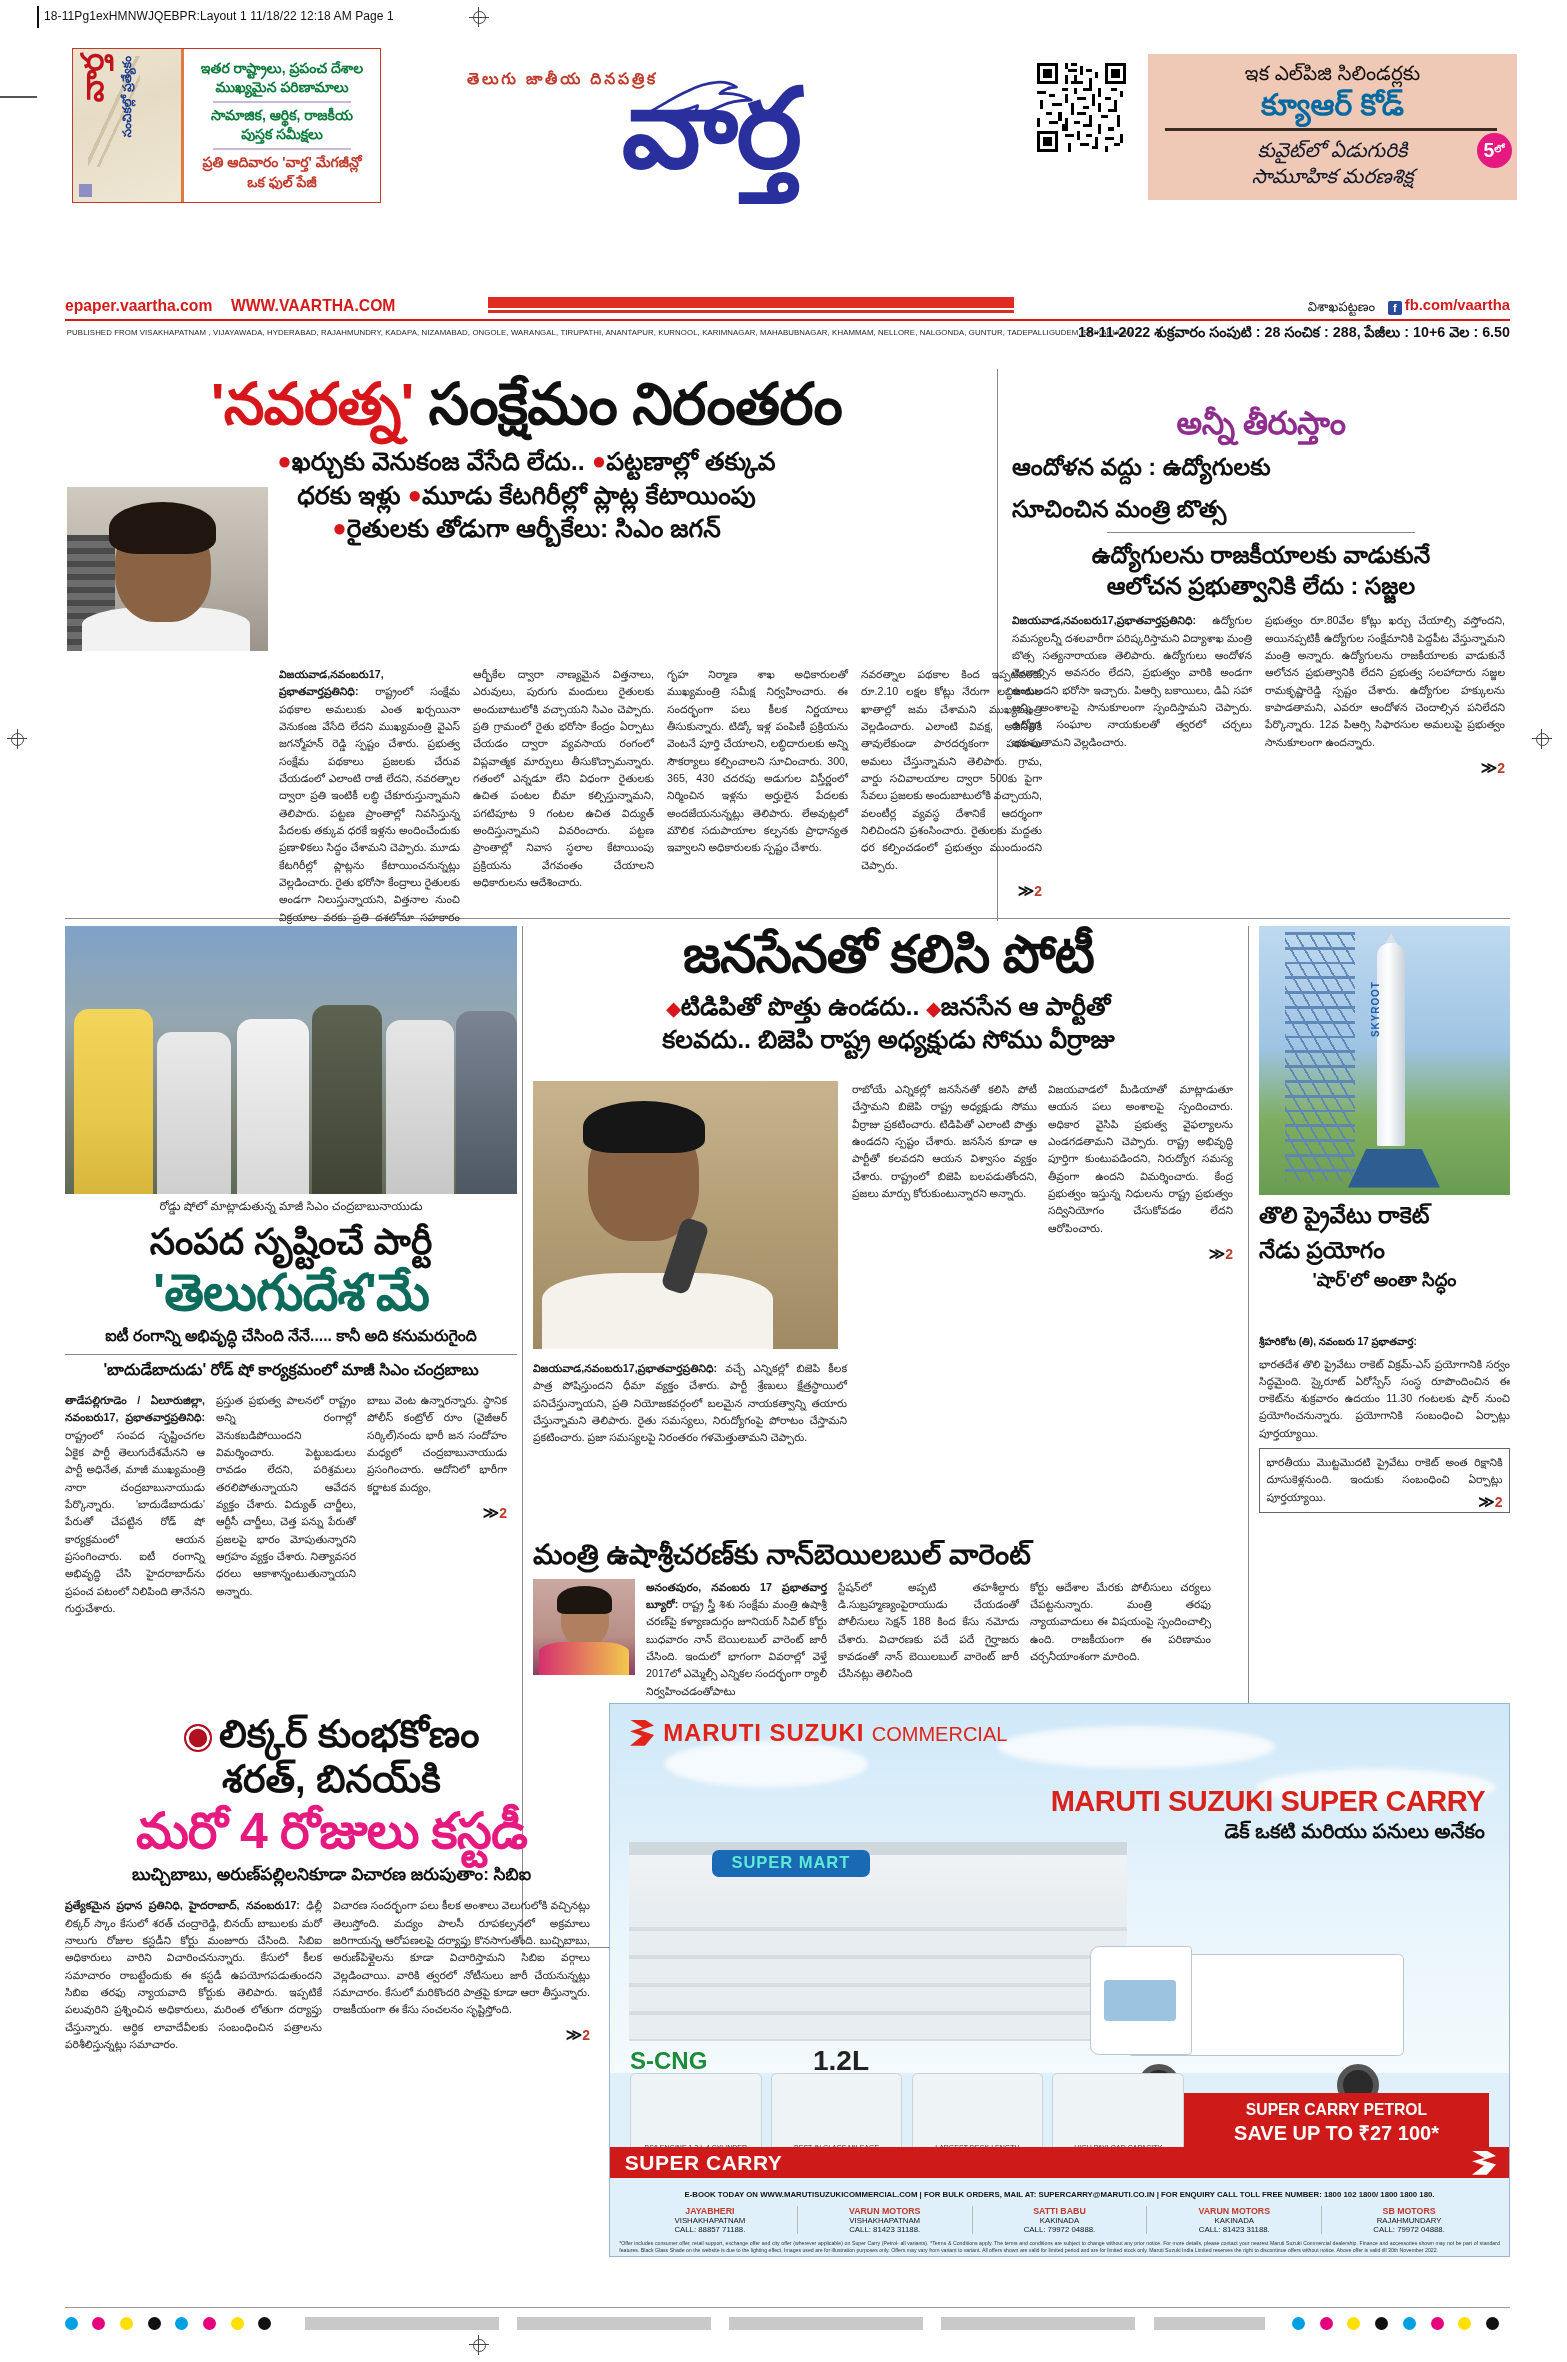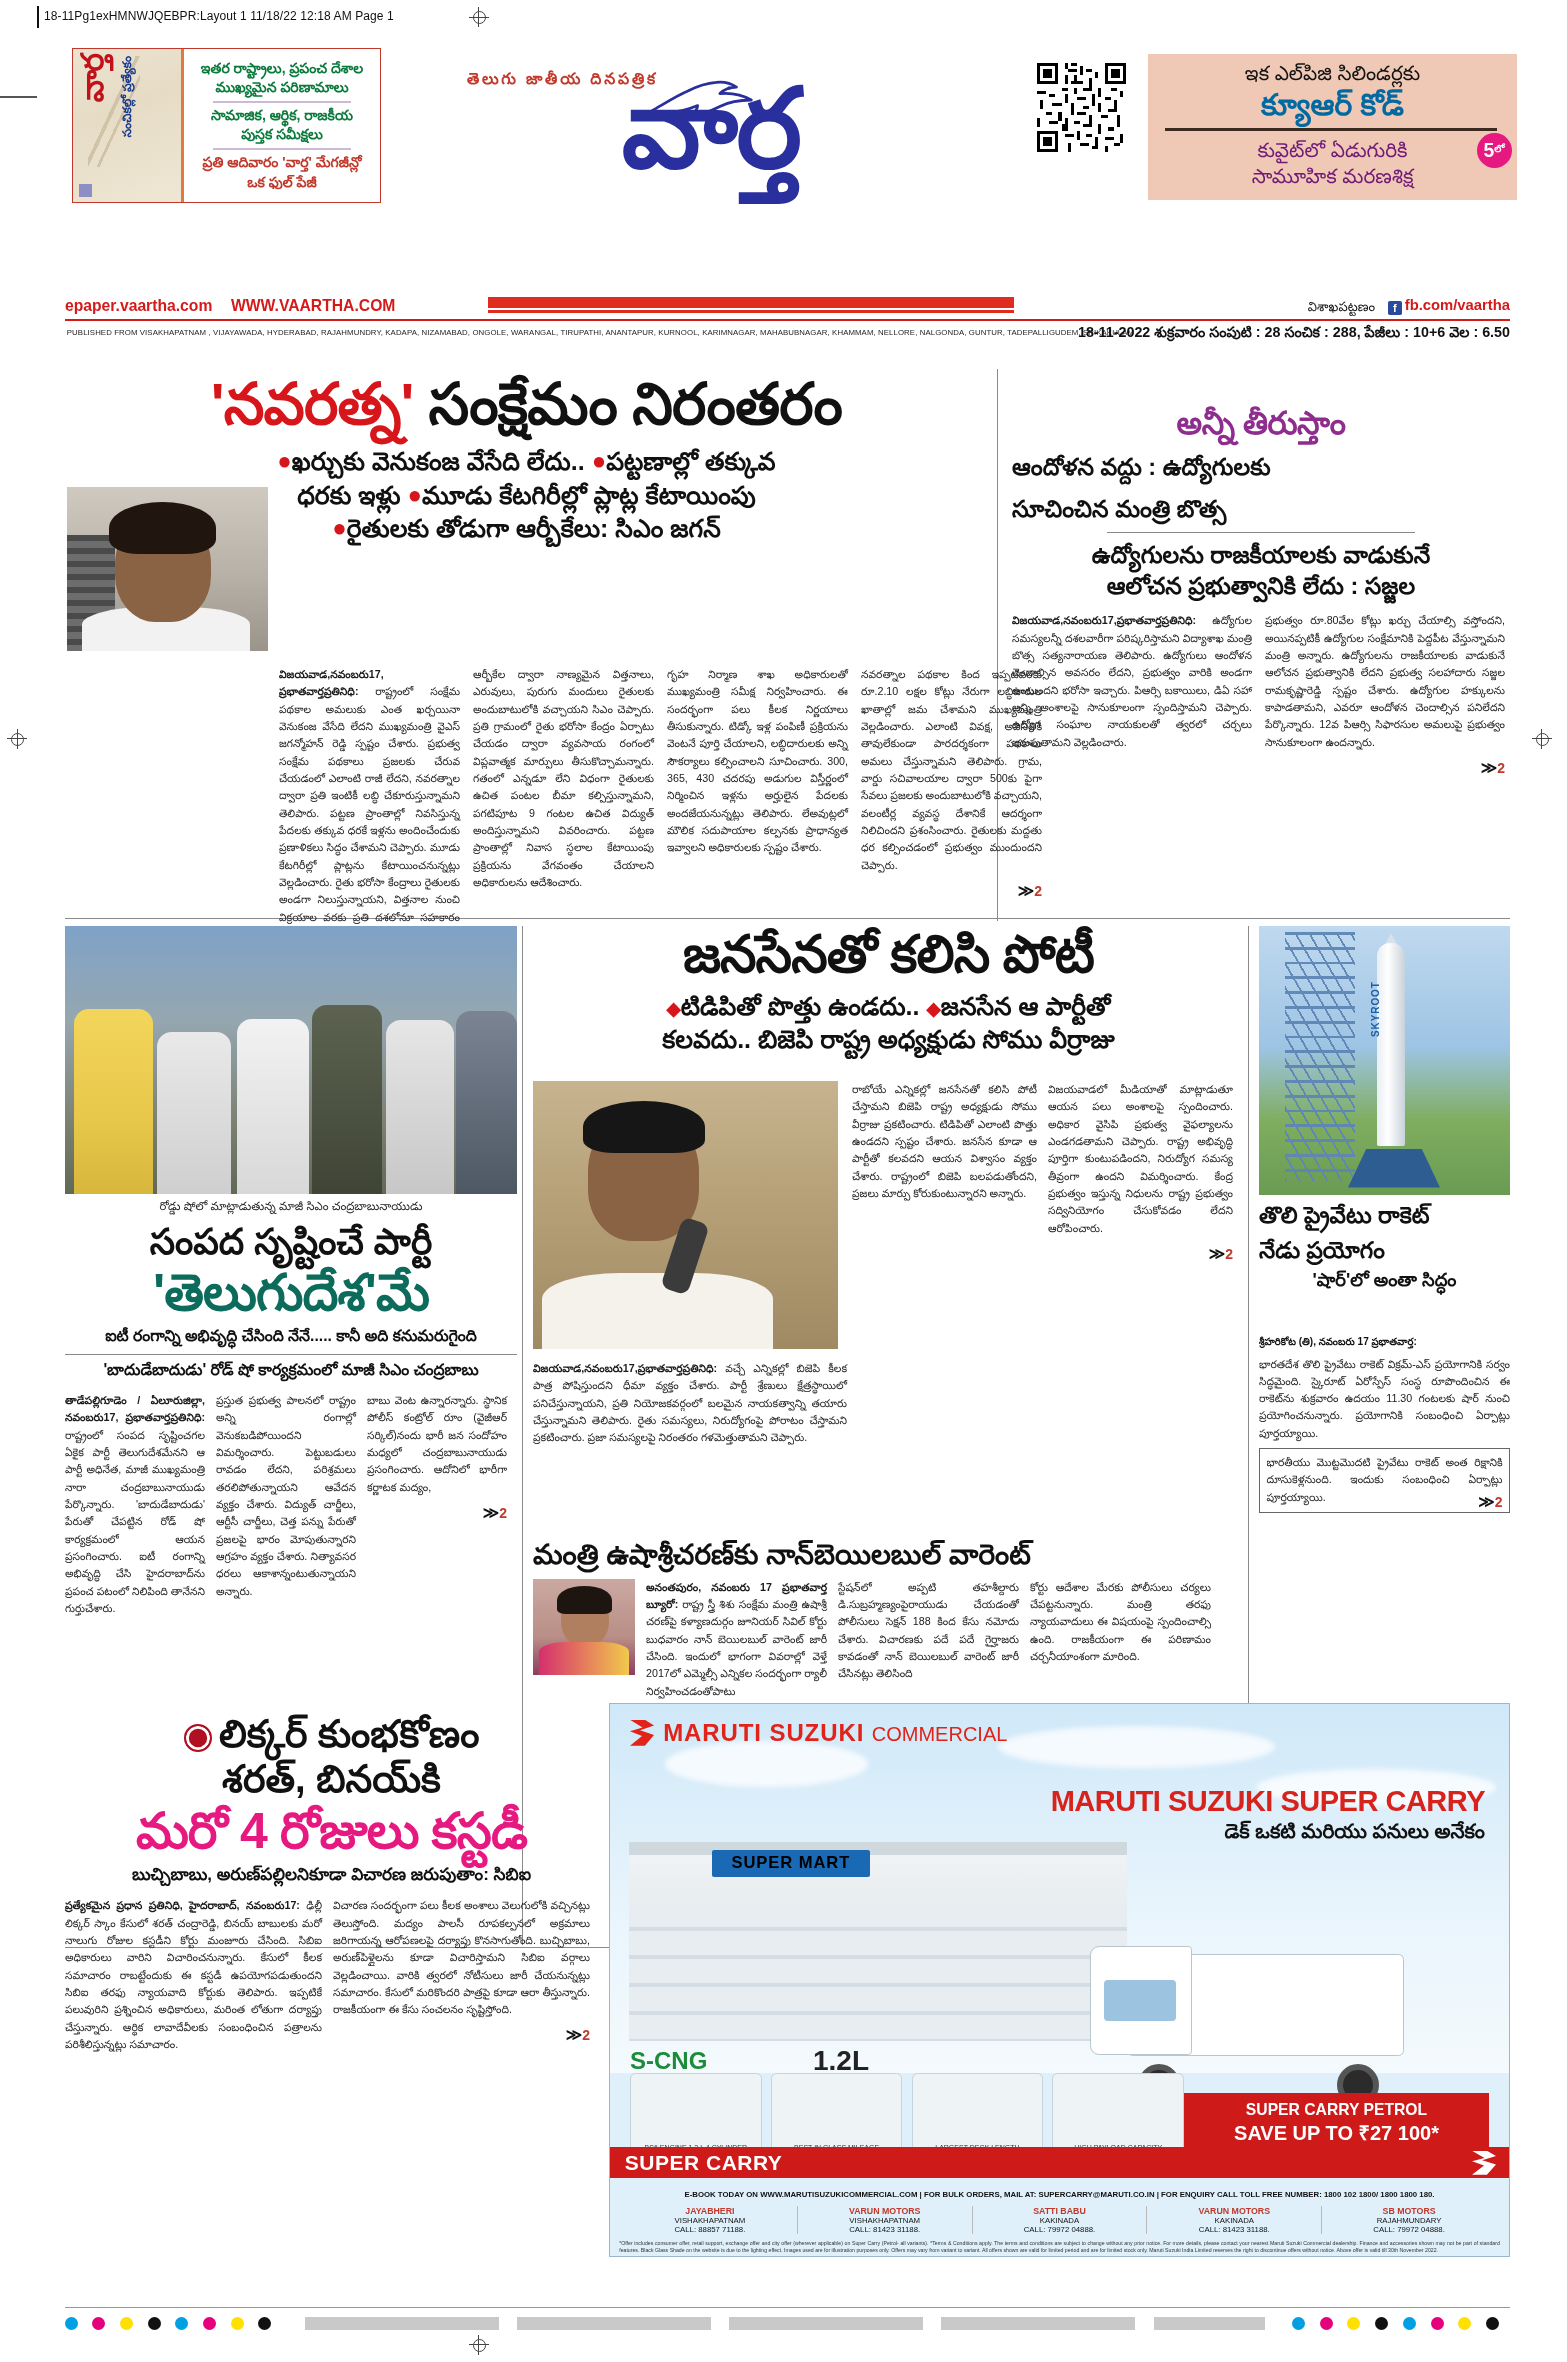--- a/index.html
+++ b/index.html
@@ -83,21 +83,21 @@
 
   .qr { position:absolute; left:1037px; top:14.8px; width:89px; height:89px; }
 
   .lpg-box {
     position:absolute; left:1148px; top:5.5px; width:369px; height:146px;
     background:#efc9b6; padding:7.4px 11px; text-align:center;
   }
   .lpg-l1 { font-size:20px; color:#111; line-height:1.25; }
   .lpg-l2 { font-size:30px; color:#0369a1; font-weight:bold; line-height:1.2; margin-top:0.9px;}
   .lpg-rule { height:2.8px; background:#3a2a20; margin:5.5px 9.2px 5.5px 5.5px; }
-  .lpg-l3 { font-size:20px; color:#701a75; line-height:1.3; }
+  .lpg-l3 { font-size:20px; color:#0f172a; line-height:1.3;font-style:italic; }
   .page-badge {
     position:absolute; right:5.5px; top:79px; width:35px; height:35px; border-radius:50%;
     background:#e5197f; color:#fff; font-size:19.4px; font-weight:bold;
     display:flex; align-items:center; justify-content:center;
   }
   .page-badge sup { font-size:10px; }
 
   
   .infobar { position:absolute; left:65px; top:295px; width:1445px; }
   .infobar-row { position:relative; height:24px; }
@@ -267,22 +267,22 @@
   .ad-brand { font-size:24px; font-weight:bold; color:#e2231a; letter-spacing:0.9px; }
   .ad-brand .thin { font-weight:normal; font-size:20px; color:#e2231a; letter-spacing:0; }
   .ad-head { position:absolute; right:24px; top:81px; font-size:29px; font-weight:bold; color:#d8221c; letter-spacing:-0.5px;}
   .ad-sub { position:absolute; right:24px; top:116px; font-size:20px; font-weight:bold; color:#111;}
   .ad-store {
     position:absolute; left:18.5px; top:138px; width:498px; height:194px;
     background:linear-gradient(180deg,#f0f3f5 0%,#dfe6ea 60%,#cfd8dd 100%);
     border-top:13px solid #cfd8dd;
   }
   .ad-store-sign {
-    position:absolute; left:83px; top:-5.5px; background:#1a69b5; color:#000000;
-    font-size:16.6px; font-weight:bold; padding:3.7px 20px; border-radius:2px; letter-spacing:0.9px;
+    position:absolute; left:83px; top:-5.5px; background:#1a69b5; color:#5eead4;
+    font-size:16.6px; font-weight:bold; padding:3.7px 20px; border-radius:7px; letter-spacing:0.9px;
   }
   .ad-shelf { position:absolute; left:0; top:48px; width:100%; height:138px;
     background: repeating-linear-gradient(180deg, #e7edf1 0 24px, #d4dde3 24px 28px);}
   .ad-van {
     position:absolute; left:480px; top:222px; width:351px; height:185px;
   }
   .van-body { position:absolute; left:37px; top:28px; width:277px; height:102px; background:#fff; border:1.8px solid #b9c6ce; border-radius:5.5px;}
   .van-cab { position:absolute; left:0; top:20px; width:102px; height:109px; background:#fff; border:1.8px solid #b9c6ce; border-radius:9.2px 3.7px 3.7px 9.2px;}
   .van-win { position:absolute; left:13px; top:33px; width:72px; height:41px; background:#9cc3e0; border-radius:3.7px;}
   .van-wheel { position:absolute; bottom:5.5px; width:42px; height:42px; border-radius:50%; background:#2b2b2b; border:6.5px solid #555;}

